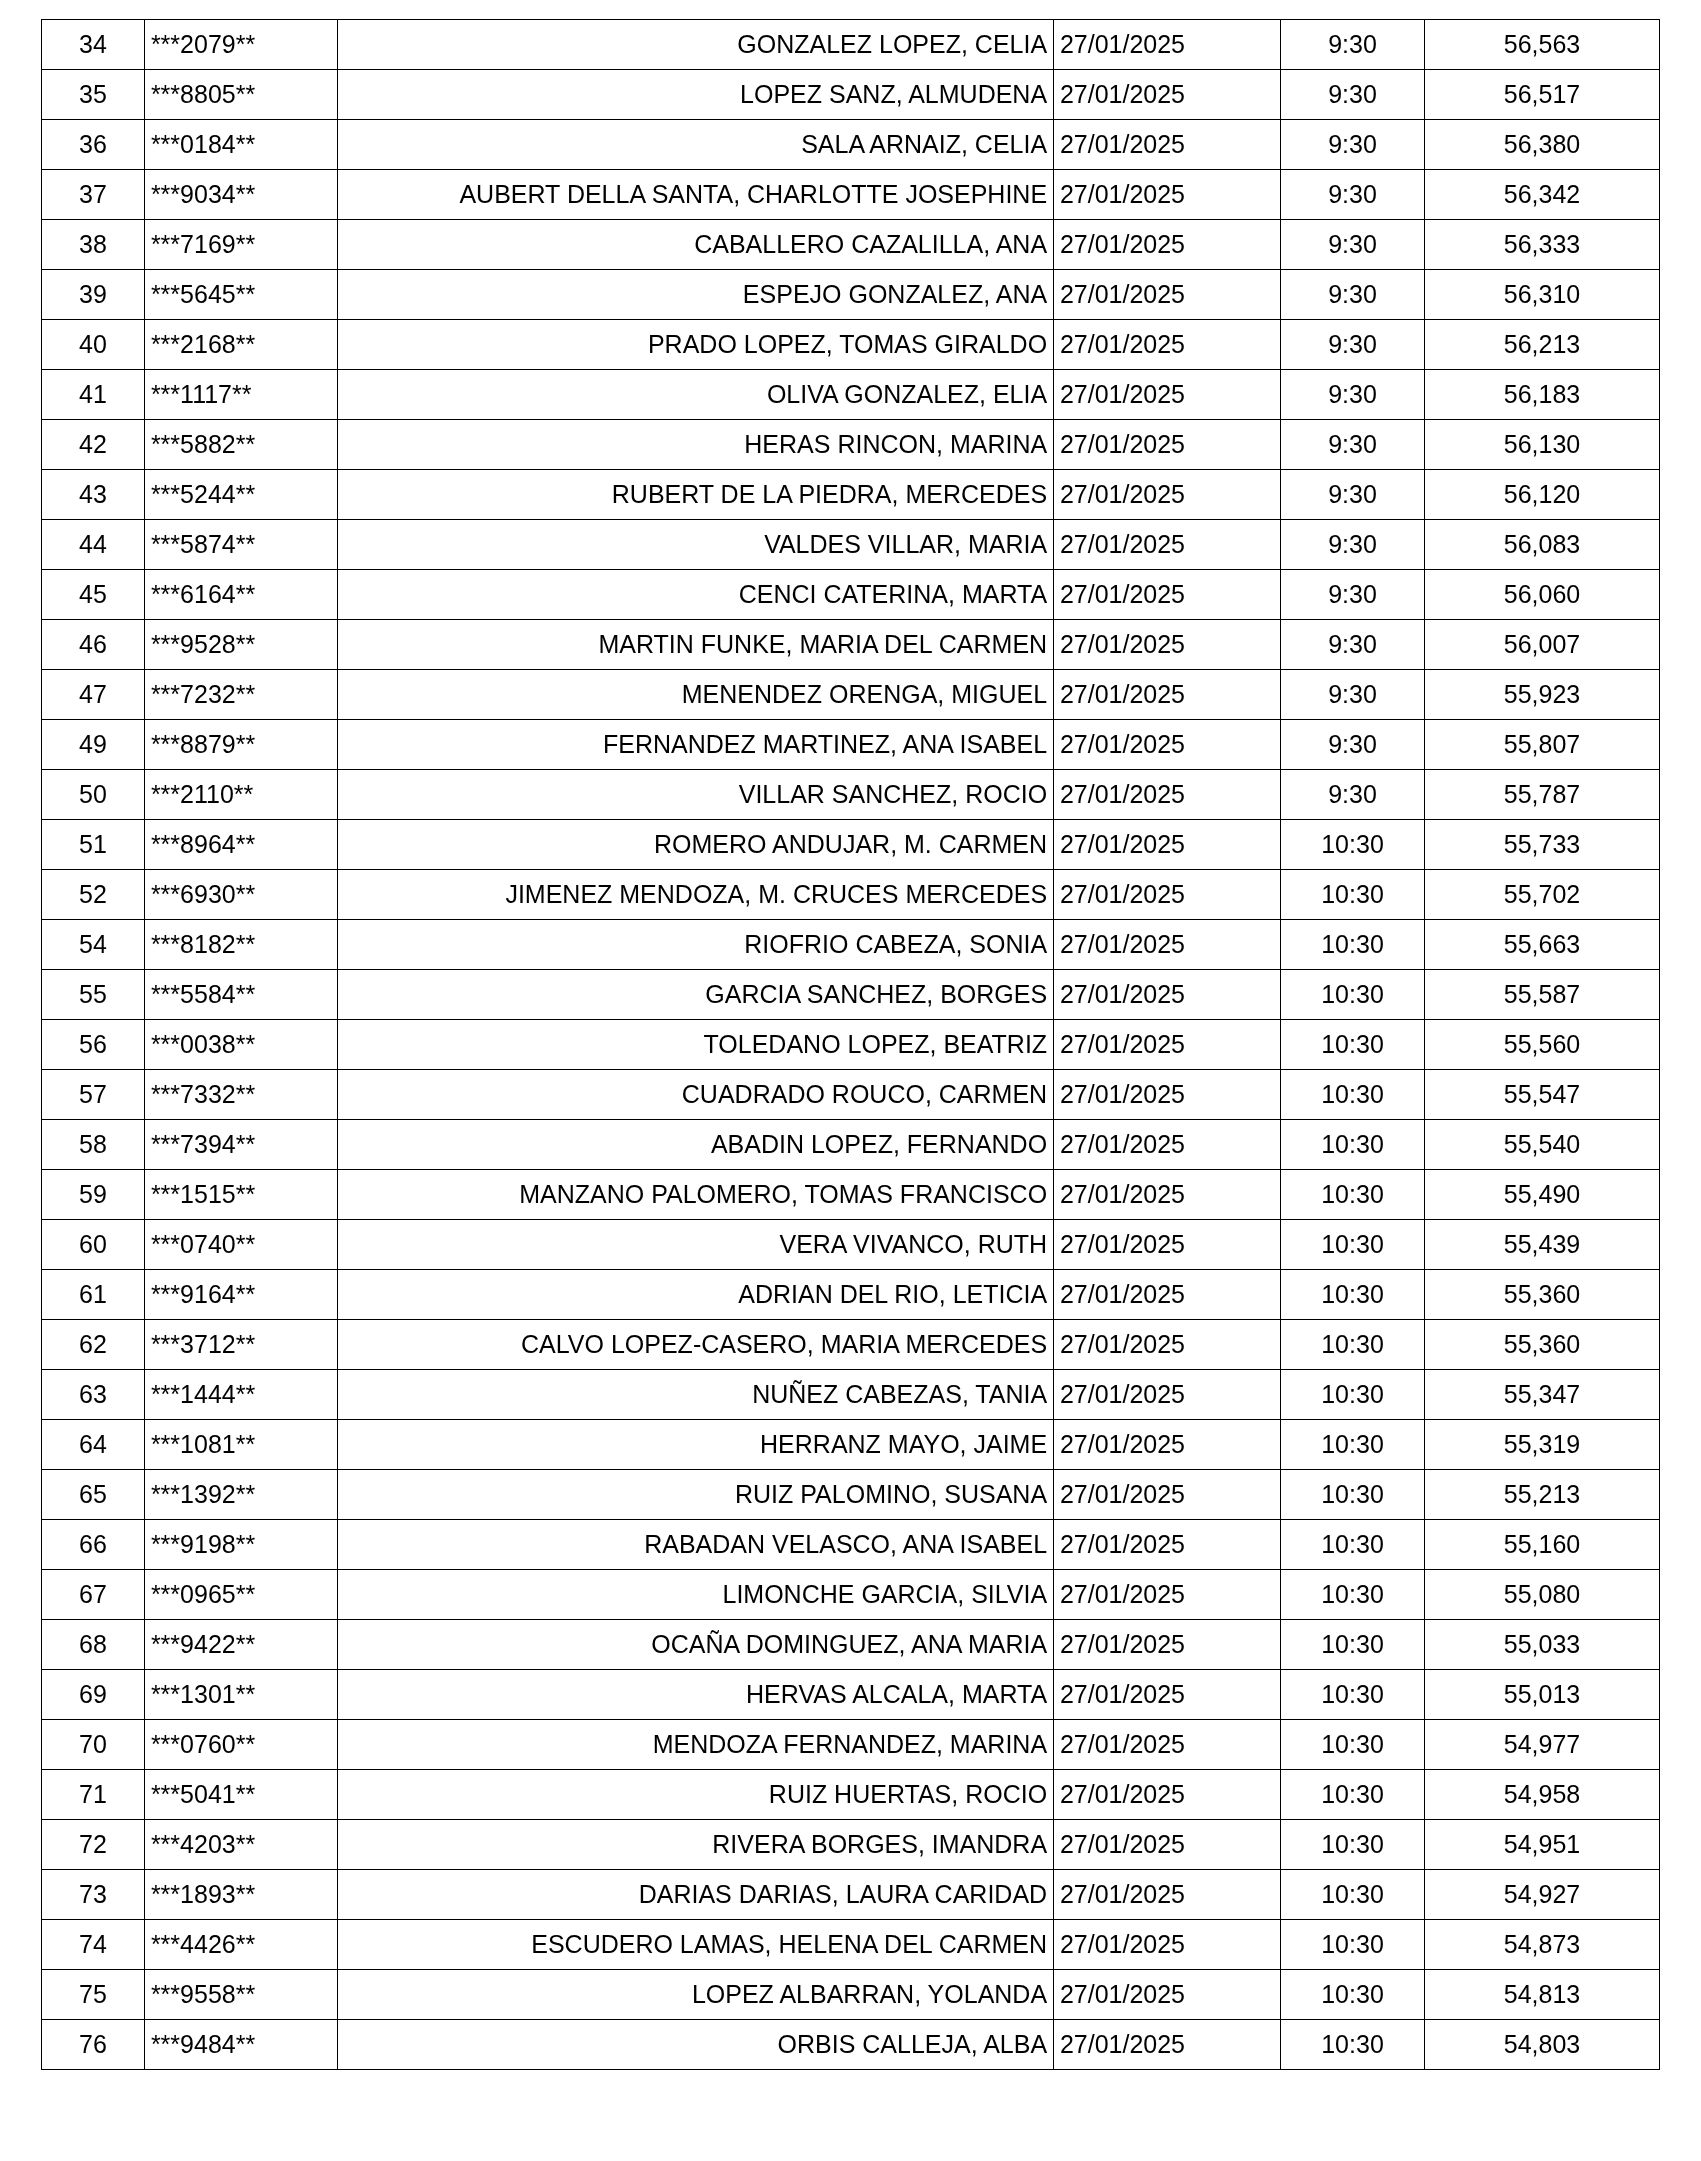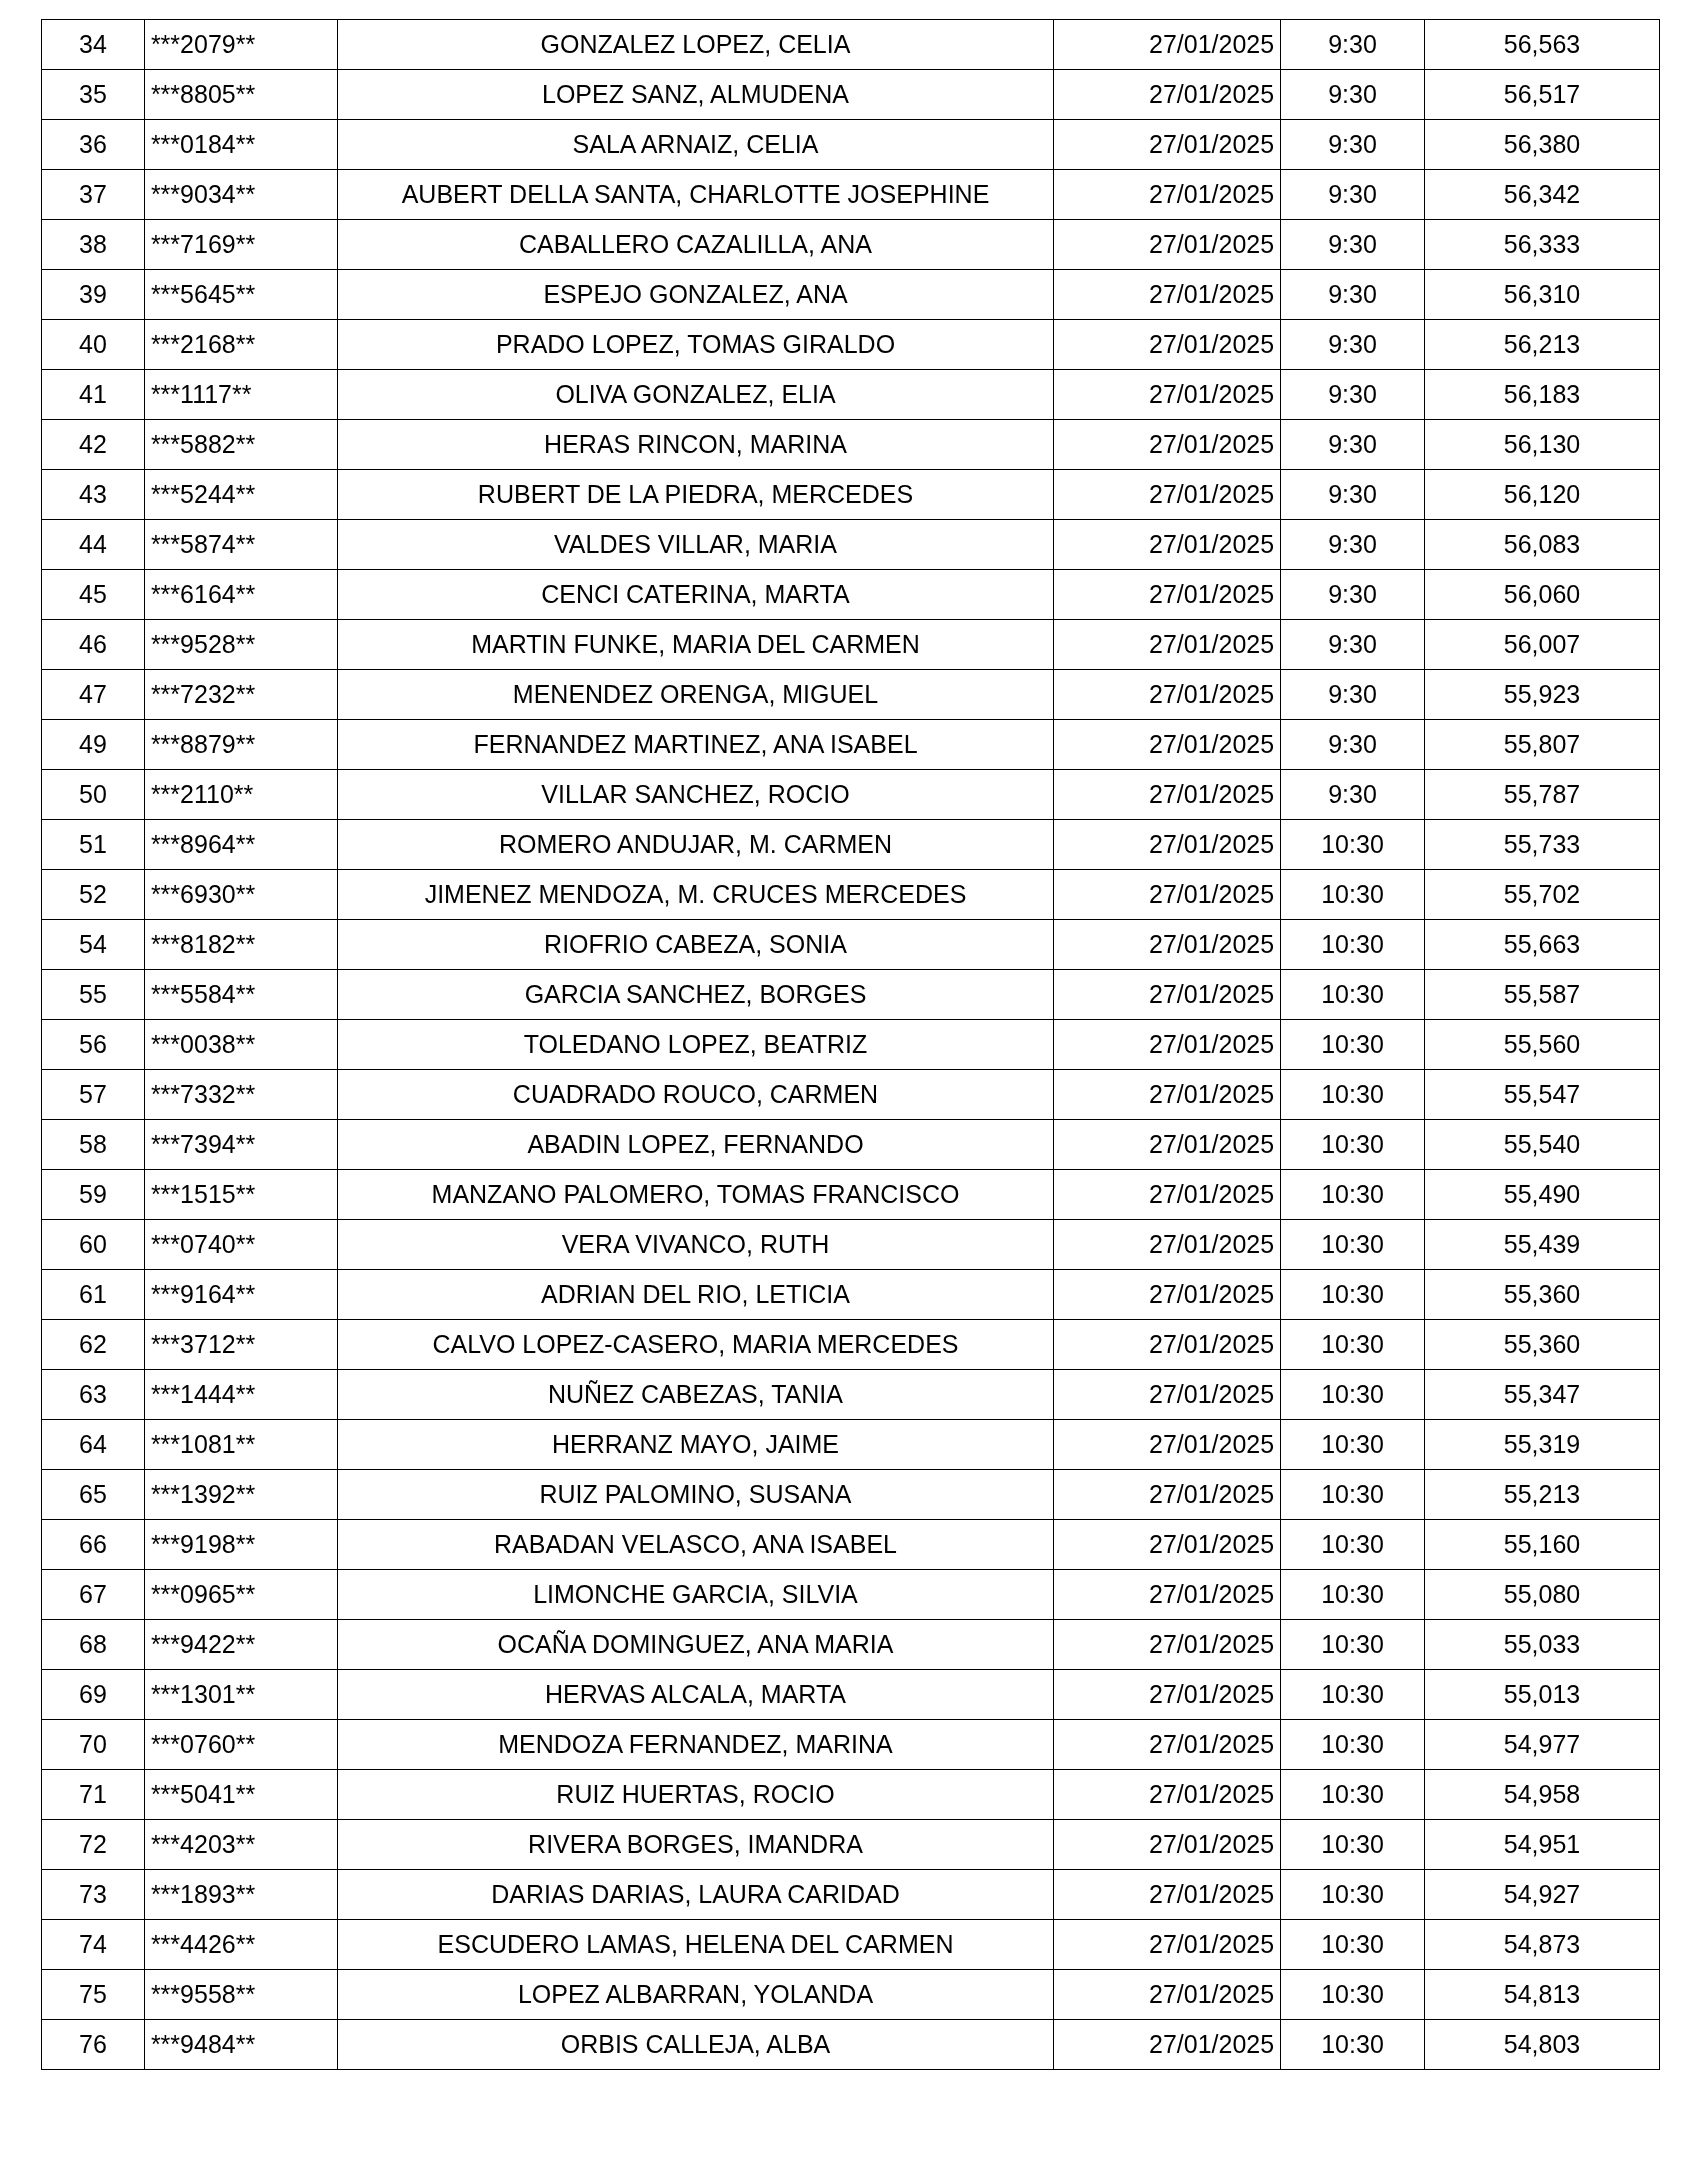--- a/index.html
+++ b/index.html
@@ -33,22 +33,22 @@
     font-size: 25px;
     line-height: 49px;
     padding: 0 5.9px;
     box-sizing: border-box;
     white-space: nowrap;
     overflow: hidden;
     vertical-align: middle;
   }
   td.col-num   { text-align: center; }
   td.col-id    { text-align: left; padding-left: 11.7px; }
-  td.col-name  { text-align: center; padding-left: 13px; }
-  td.col-date  { text-align: right; }
+  td.col-name  { text-align: right; padding-left: 13px; }
+  td.col-date  { text-align: left; }
   td.col-time  { text-align: center; }
   td.col-score { text-align: center; }
 </style>
 </head>
 <body>
 
 <div class="page">
   <table class="results">
     <colgroup>
         <col style="width: 103px;">

